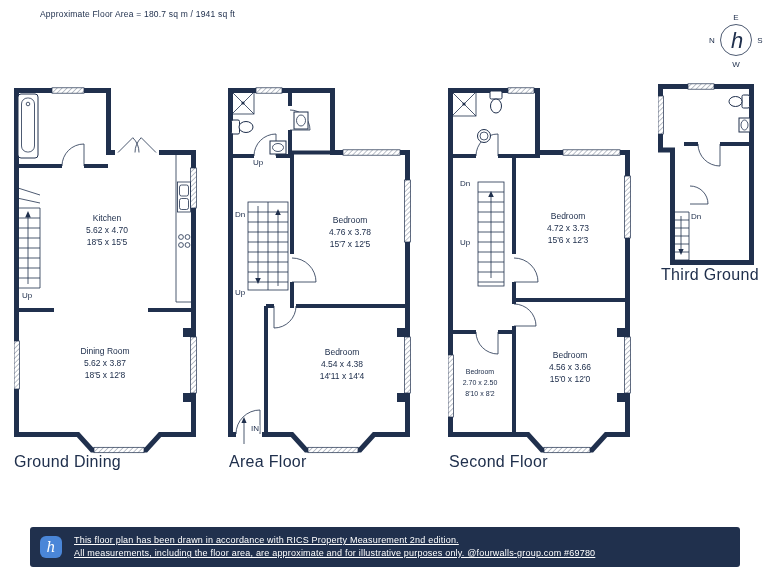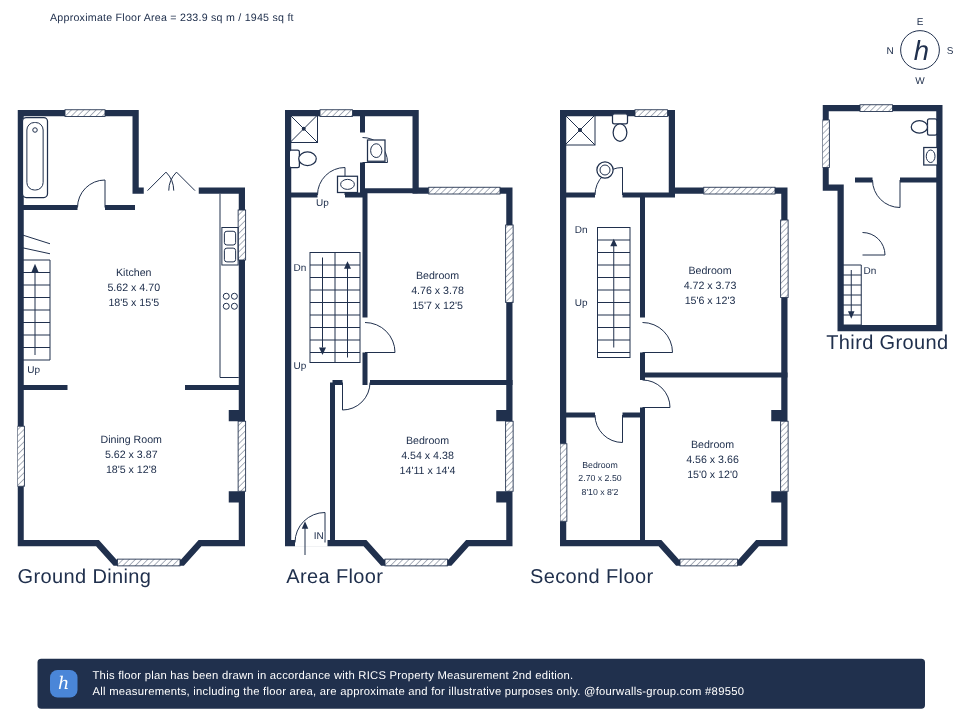--- a/index.html
+++ b/index.html
@@ -15,26 +15,26 @@
   .w4{stroke:#20304d;stroke-width:4;fill:none;}
   .t{stroke:#20304d;stroke-width:.8;fill:none;}
   .fx{stroke:#20304d;stroke-width:1;fill:#fff;}
   .gap{fill:#fff;stroke:none;}
   .win{stroke:#20304d;stroke-width:.7;}
   .solid{fill:#20304d;stroke:none;}
   .footer{left:30px;top:527px;width:710px;height:40px;background:#20304d;border-radius:3px;}
   .footer-logo{left:10px;top:9px;width:22px;height:22px;background:#4a86d8;border-radius:6px;
     color:#fff;font-family:"DejaVu Serif",serif;font-style:italic;font-size:14px;
     display:flex;align-items:center;justify-content:center;}
-  .footer-text{left:44px;top:7px;color:#fff;font-size:9px;line-height:13px;letter-spacing:.2px;}
+  .footer-text{left:44px;top:7px;color:#fff;font-size:9px;line-height:13px;letter-spacing:.2px;text-decoration:underline;}
 </style>
 </head>
 <body>
 
-<div class="abs hdr">Approximate Floor Area = 233.9 sq m / 1945 sq ft</div>
+<div class="abs hdr">Approximate Floor Area = 180.7 sq m / 1941 sq ft</div>
 
 <svg class="abs" style="left:704px;top:6px" width="64" height="64" viewBox="0 0 64 64">
   <circle cx="32" cy="34" r="15.5" class="t"></circle>
   <text x="27" y="42" font-size="22" font-style="italic" font-family="DejaVu Serif, serif">h</text>
   <text x="32" y="14" font-size="8" text-anchor="middle">E</text>
   <text x="56" y="37" font-size="8" text-anchor="middle" fill="#c4644a">S</text>
   <text x="32" y="61" font-size="8" text-anchor="middle" fill="#c4644a">W</text>
   <text x="8" y="37" font-size="8" text-anchor="middle" fill="#c4644a">N</text>
 </svg>
 
@@ -283,22 +283,22 @@
   <g>
     <path class="t" d="M15,130 H31 M15,138 H31 M15,146 H31 M15,154 H31 M15,162 H31 M15,170 H31 M15,178 H31 M31,130 V178"></path>
     <path class="t" d="M23,134 V168"></path>
       <path class="solid" d="M23,173 L20.4,167 H25.6 Z"></path>
   </g>
   <text class="updn" x="38" y="137">Dn</text>
 </svg>
 
 <div class="abs floor-title" style="left:14px;top:453px">Ground Dining</div>
 <div class="abs floor-title" style="left:229px;top:453px">Area Floor</div>
-<div class="abs floor-title" style="left:424px;top:453px">Second Floor</div>
+<div class="abs floor-title" style="left:449px;top:453px">Second Floor</div>
 <div class="abs floor-title" style="left:661px;top:266px">Third Ground</div>
 
 <div class="abs footer">
   <div class="abs footer-logo">h</div>
   <div class="abs footer-text">
     <div>This floor plan has been drawn in accordance with RICS Property Measurement 2nd edition.</div>
-    <div>All measurements, including the floor area, are approximate and for illustrative purposes only. @fourwalls-group.com #89550</div>
+    <div>All measurements, including the floor area, are approximate and for illustrative purposes only. @fourwalls-group.com #69780</div>
   </div>
 </div>
 
 </body></html>

